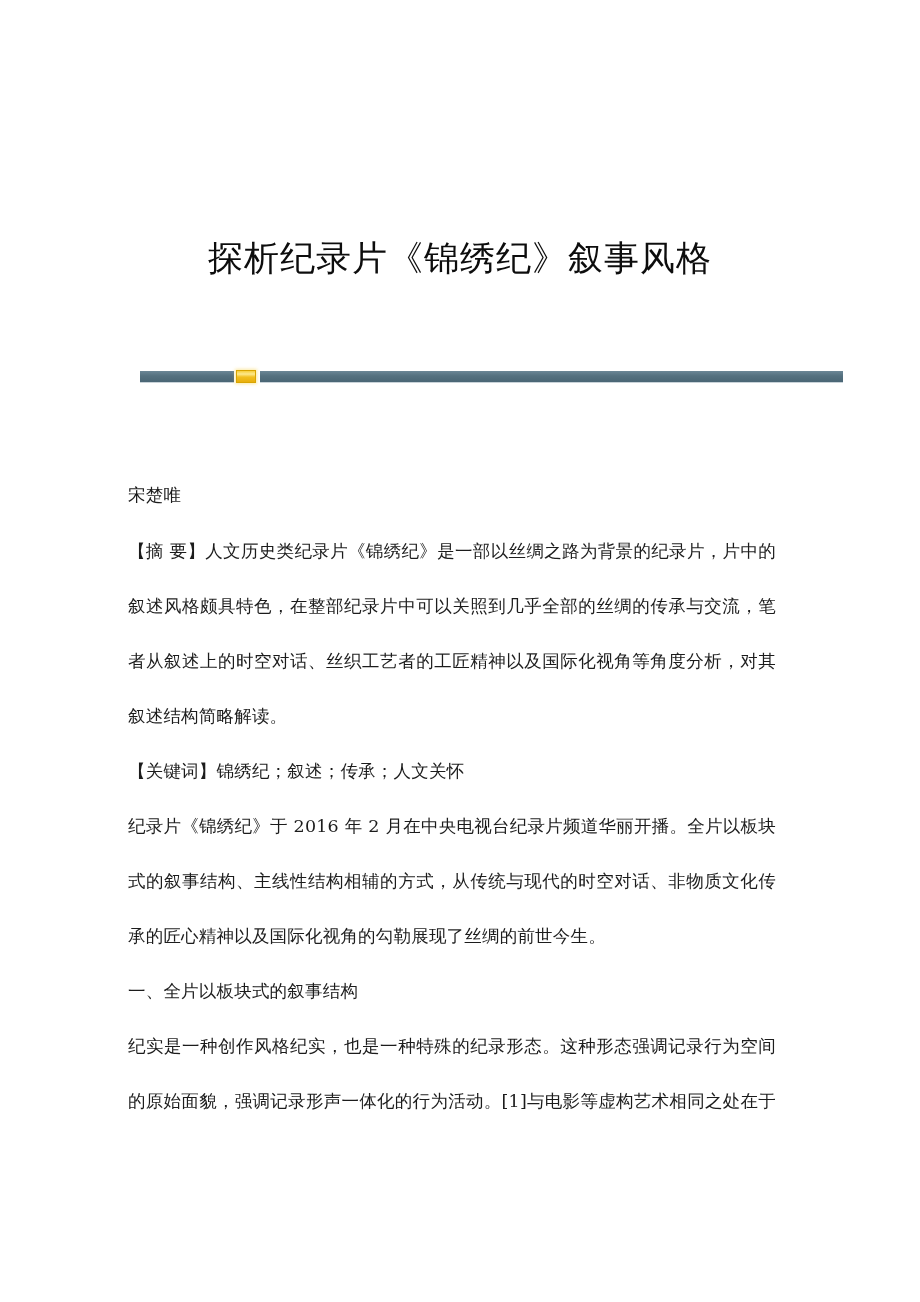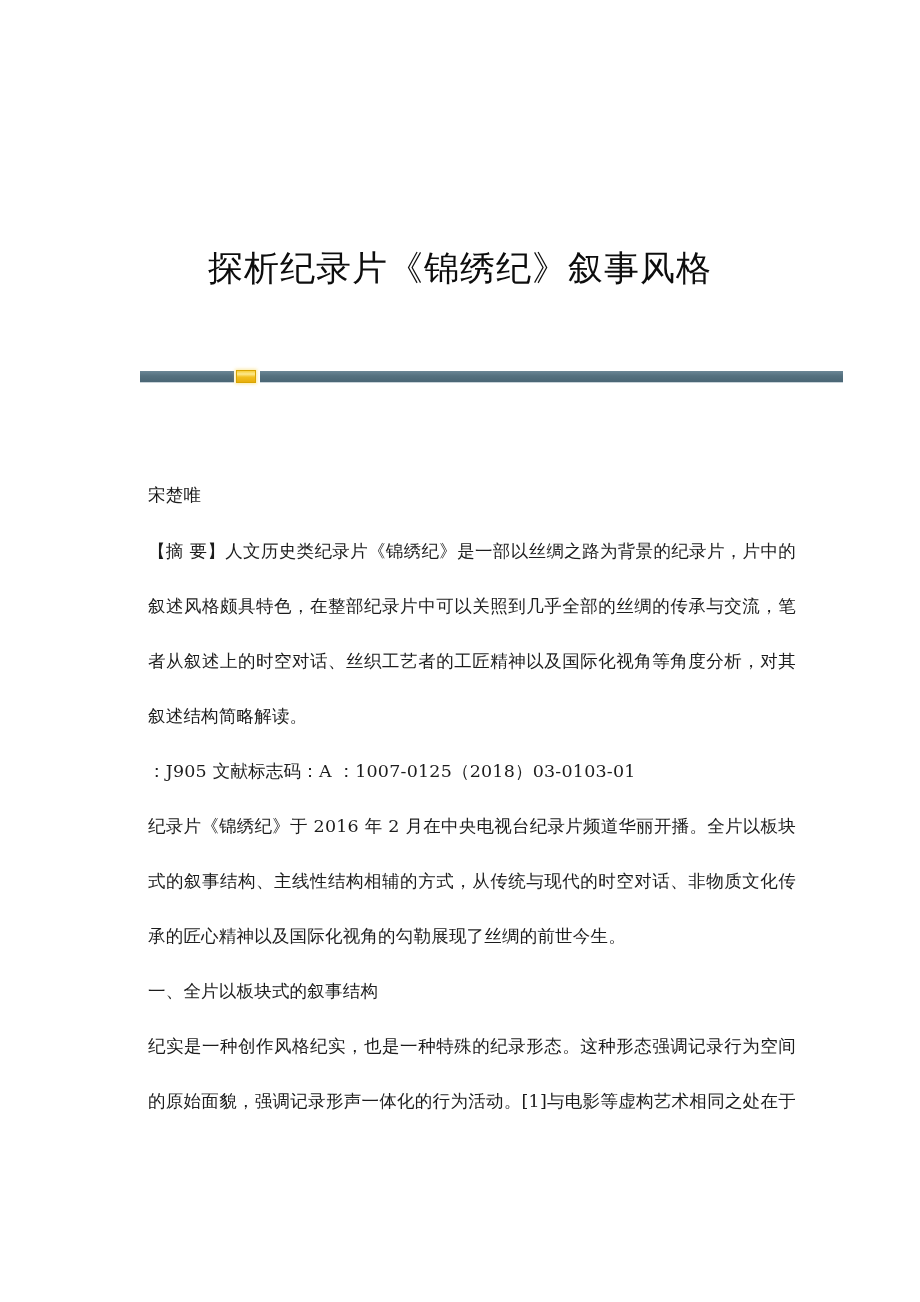--- a/index.html
+++ b/index.html
@@ -14,21 +14,21 @@
     background: #ffffff;
     overflow: hidden;
     font-family: "DejaVu Serif", "Liberation Serif", serif;
   }
 
   
   .doc-title {
     position: absolute;
     left: 0;
     right: 0;
-    top: 222px;
+    top: 212px;
     text-align: center;
     font-size: 35px;
     line-height: 46px;
     color: #0d0d0d;
     letter-spacing: 1px;
     font-weight: 400;
     white-space: nowrap;
   }
 
   
@@ -57,21 +57,21 @@
     background: linear-gradient(to bottom,
                 #f7cf3a 0%, #fde98e 28%, #f2c020 55%, #e8ae0c 100%);
     border: 1px solid #d9a400;
     box-shadow: 0 0 3px 1px rgba(247, 207, 58, 0.45);
     box-sizing: border-box;
   }
 
   
   .body-block {
     position: absolute;
-    left: 148px;
+    left: 128px;
     top: 468px;
     width: 648px;
   }
   .para {
     font-size: 17.5px;
     line-height: 55px;
     color: #1c1c1c;
     text-align: justify;
     margin: 0;
     letter-spacing: 0.2px;
@@ -93,22 +93,22 @@
     <div class="gem"></div>
     <div class="seg seg-right"></div>
   </div>
 
   <div class="body-block">
 
     <p class="para author">宋楚唯</p>
 
     <p class="para">【摘 要】人文历史类纪录片《锦绣纪》是一部以丝绸之路为背景的纪录片，片中的叙述风格颇具特色，在整部纪录片中可以关照到几乎全部的丝绸的传承与交流，笔者从叙述上的时空对话、丝织工艺者的工匠精神以及国际化视角等角度分析，对其叙述结构简略解读。</p>
 
+    <p class="para">【关键词】锦绣纪；叙述；传承；人文关怀</p>
 
-    <p class="para">：J905 文献标志码：A ：1007-0125（2018）03-0103-01</p>
 
     <p class="para">纪录片《锦绣纪》于 2016 年 2 月在中央电视台纪录片频道华丽开播。全片以板块式的叙事结构、主线性结构相辅的方式，从传统与现代的时空对话、非物质文化传承的匠心精神以及国际化视角的勾勒展现了丝绸的前世今生。</p>
 
     <p class="para heading">一、全片以板块式的叙事结构</p>
 
     <p class="para clipped">纪实是一种创作风格纪实，也是一种特殊的纪录形态。这种形态强调记录行为空间的原始面貌，强调记录形声一体化的行为活动。[1]与电影等虚构艺术相同之处在于此，时空的交接无论是电影还是纪录片都有其纯粹的存在价值，而纪</p>
 
   </div>
 
 </div>

